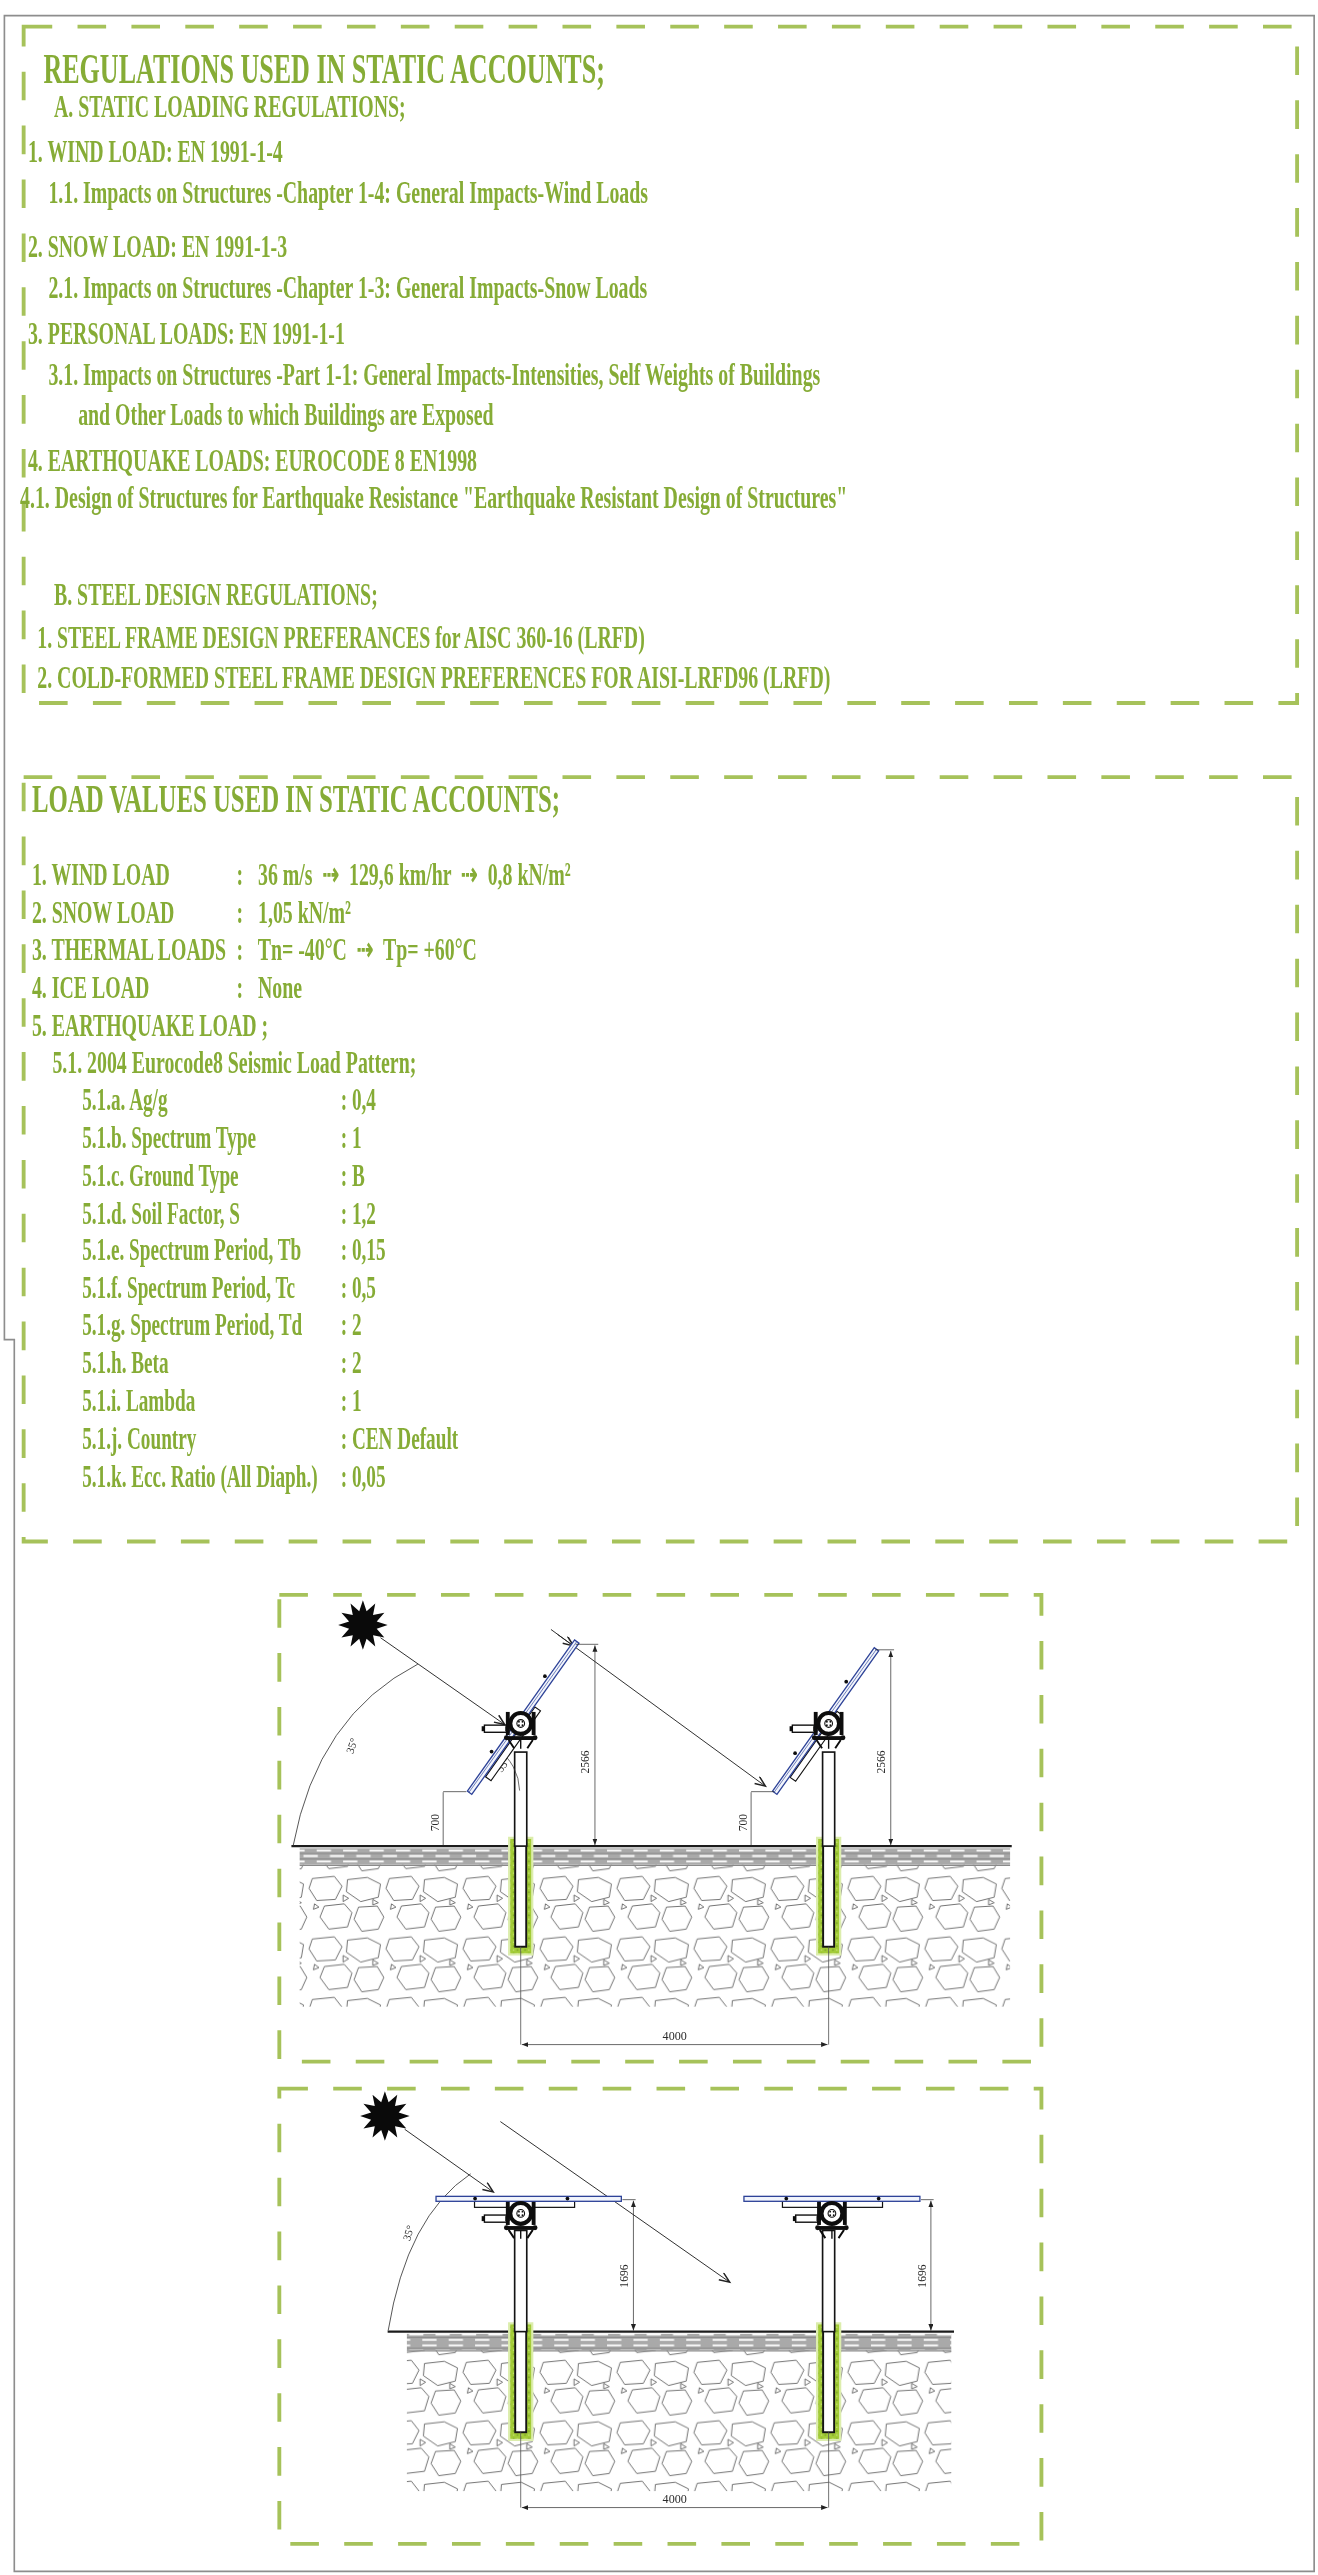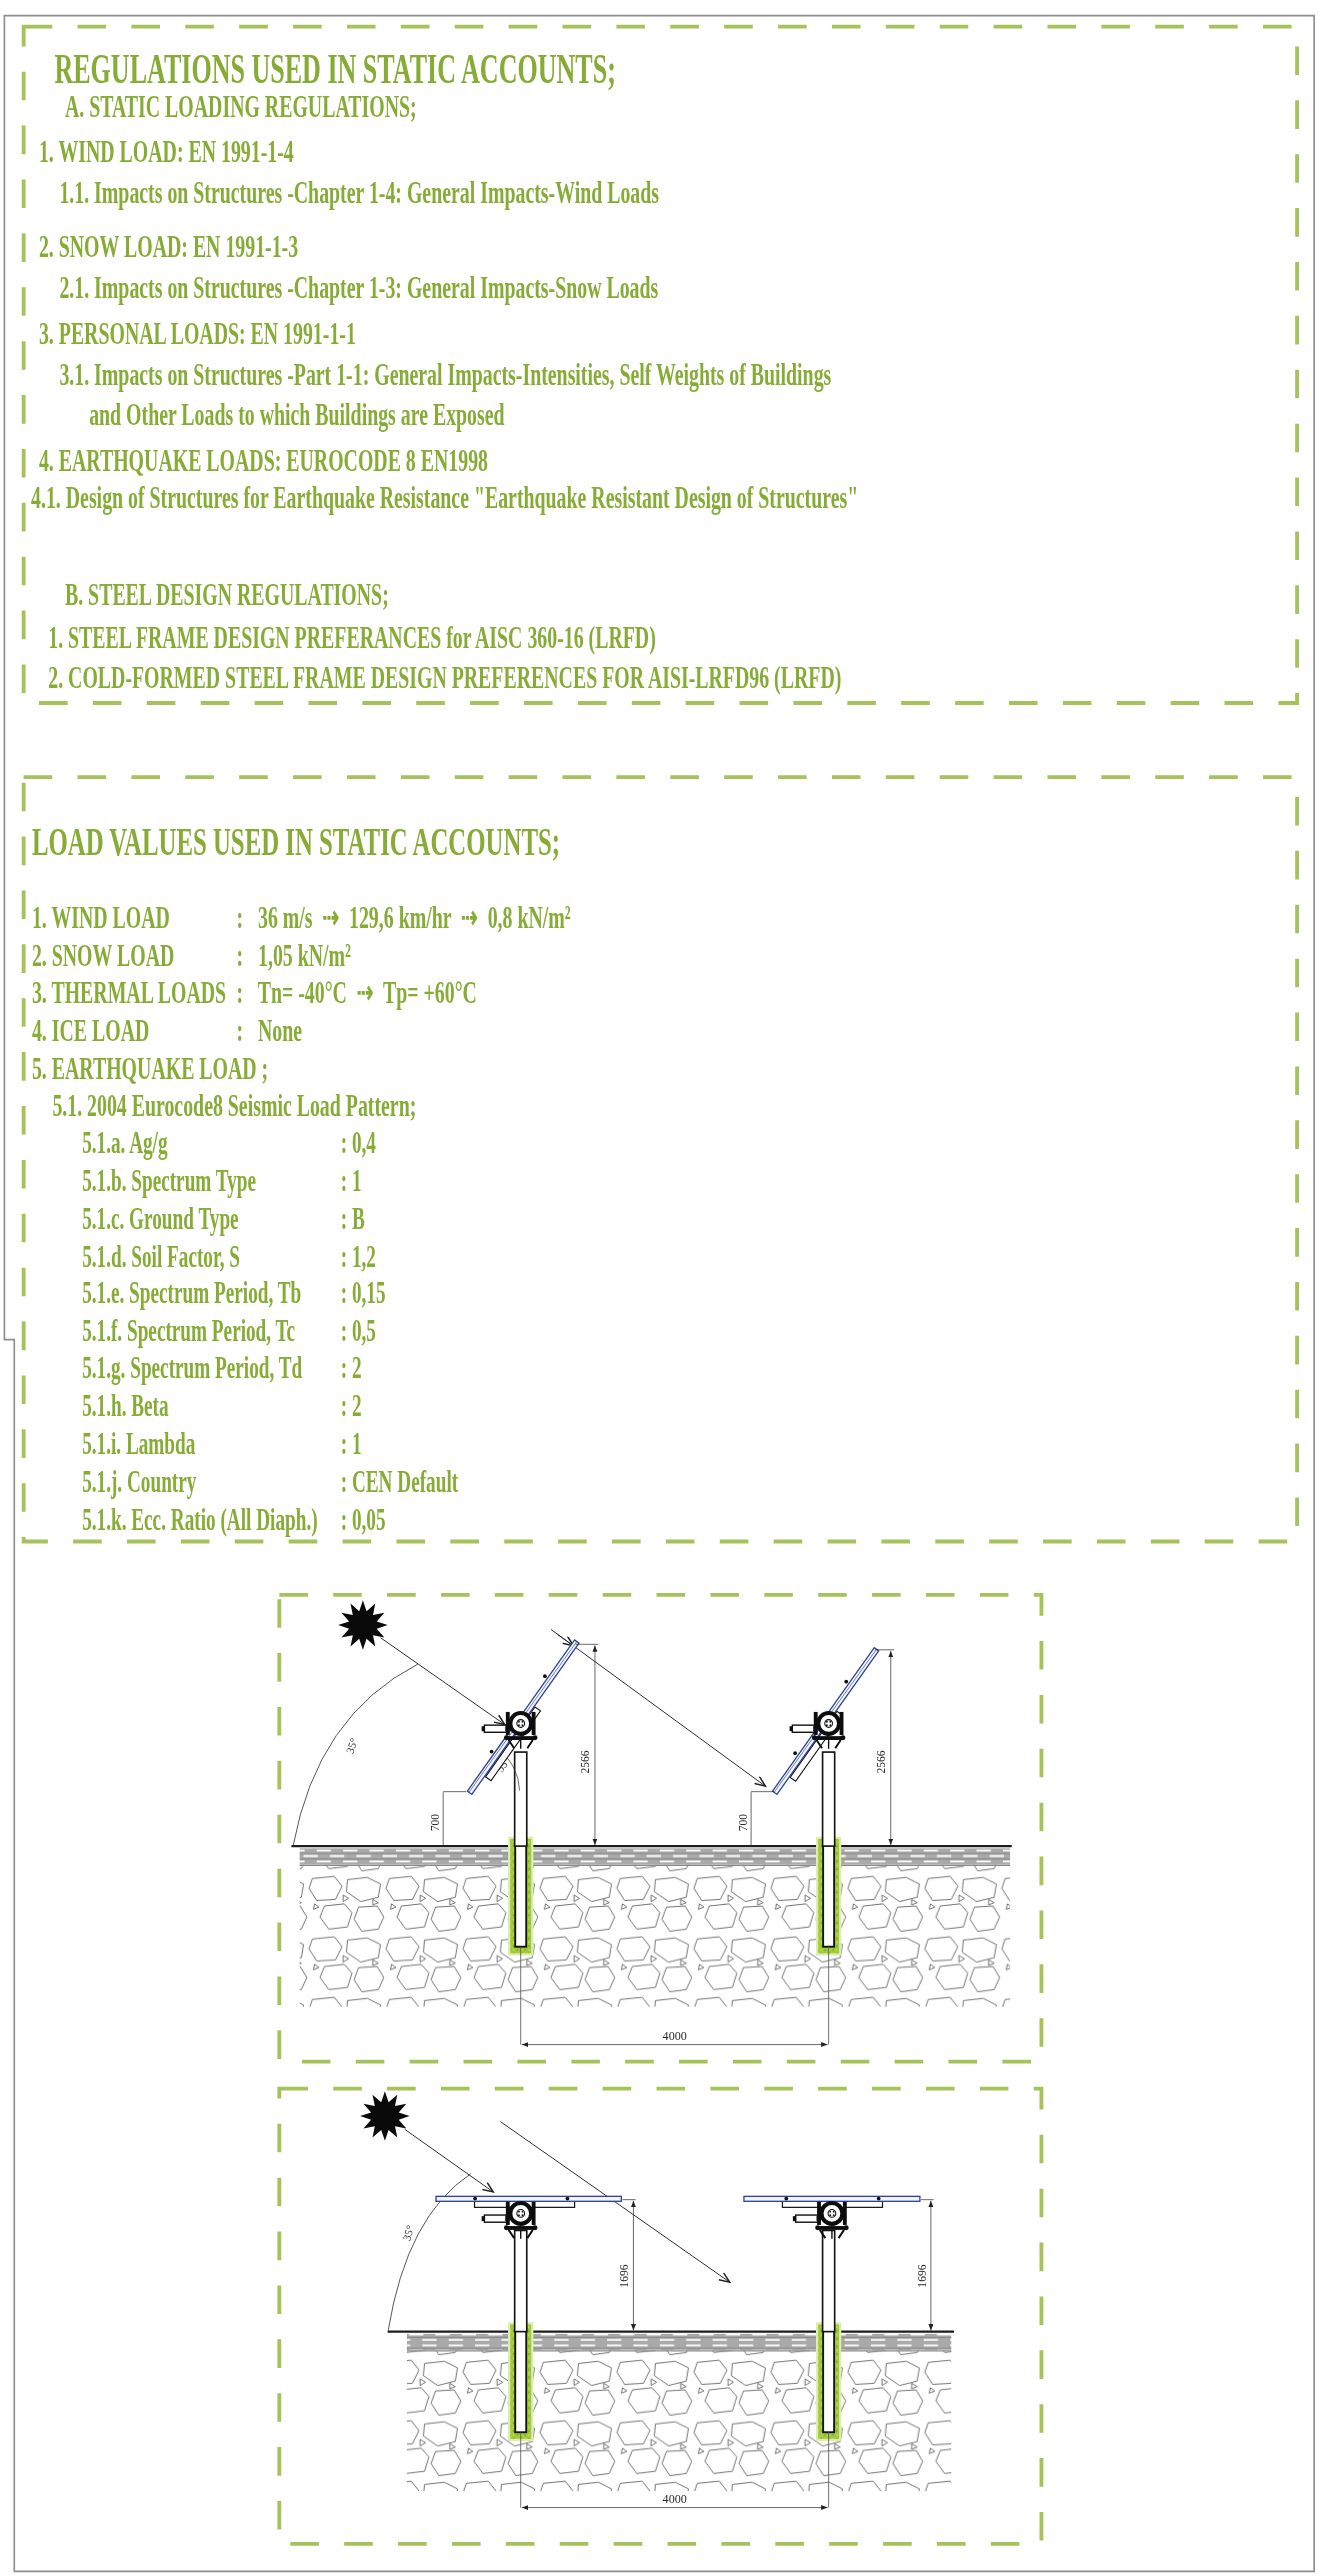--- a/index.html
+++ b/index.html
@@ -223,40 +223,40 @@
       <line x1="1675" y1="4000" x2="1698" y2="4000"></line>
       <line x1="1693" y1="4002" x2="1693" y2="4238" marker-start="url(#arrF)" marker-end="url(#arrF)"></line>
       <line x1="949" y1="4560" x2="1505" y2="4560" marker-start="url(#arrF)" marker-end="url(#arrF)"></line>
     </g>
     <text class="dimtxt" transform="translate(1143,4160) rotate(-90)">1696</text>
     <text class="dimtxt" transform="translate(1684,4160) rotate(-90)">1696</text>
     <text class="dimbig" transform="translate(1227,4552)" text-anchor="middle">4000</text>
   </g>
 </svg>
 
-<div class="tbox gtxt" style="left:29px; top:25px; width:1277px; height:679px;">
+<div class="tbox gtxt" style="left:18px; top:25px; width:1277px; height:679px;">
   <div class="cond">
     <div class="ttl" style="left:41px;  top:22px;">REGULATIONS USED IN STATIC ACCOUNTS;</div>
     <div class="ln" style="left:58px; top:65px;">A. STATIC LOADING REGULATIONS;</div>
     <div class="ln" style="left:16px;  top:110px;">1. WIND LOAD: EN 1991-1-4</div>
     <div class="ln" style="left:49px;  top:151px;">1.1. Impacts on Structures -Chapter 1-4: General Impacts-Wind Loads</div>
     <div class="ln" style="left:16px;  top:205px;">2. SNOW LOAD: EN 1991-1-3</div>
     <div class="ln" style="left:49px;  top:246px;">2.1. Impacts on Structures -Chapter 1-3: General Impacts-Snow Loads</div>
     <div class="ln" style="left:16px;  top:292px;">3. PERSONAL LOADS: EN 1991-1-1</div>
     <div class="ln" style="left:49px;  top:333px;">3.1. Impacts on Structures -Part 1-1: General Impacts-Intensities, Self Weights of Buildings</div>
     <div class="ln" style="left:97px; top:373px;">and Other Loads to which Buildings are Exposed</div>
     <div class="ln" style="left:16px;  top:419px;">4. EARTHQUAKE LOADS: EUROCODE 8 EN1998</div>
     <div class="ln" style="left:3.3px;   top:456px;">4.1. Design of Structures for Earthquake Resistance "Earthquake Resistant Design of Structures"</div>
     <div class="ln" style="left:58px; top:553px;">B. STEEL DESIGN REGULATIONS;</div>
     <div class="ln" style="left:31px;  top:596px;">1. STEEL FRAME DESIGN PREFERANCES for AISC 360-16 (LRFD)</div>
     <div class="ln" style="left:31px;  top:636px;">2. COLD-FORMED STEEL FRAME DESIGN PREFERENCES FOR AISI-LRFD96 (LRFD)</div>
   </div>
 </div>
 
-<div class="tbox gtxt" style="left:22px; top:793px; width:1277px; height:768px;">
+<div class="tbox gtxt" style="left:22px; top:750px; width:1277px; height:768px;">
   <div class="cond">
     <div class="ttl2" style="left:16px; top:27.5px;">LOAD VALUES USED IN STATIC ACCOUNTS;</div>
 
     <div class="row" style="left:16px; top:108px;"><span class="lbl1">1. WIND LOAD</span><span>:   36 m/s  ⇢  129,6 km/hr  ⇢  0,8 kN/m²</span></div>
     <div class="row" style="left:16px; top:146px;"><span class="lbl1">2. SNOW LOAD</span><span>:   1,05 kN/m²</span></div>
     <div class="row" style="left:16px; top:183px;"><span class="lbl1">3. THERMAL LOADS</span><span>:   Tn= -40°C  ⇢  Tp= +60°C</span></div>
     <div class="row" style="left:16px; top:221px;"><span class="lbl1">4. ICE LOAD</span><span>:   None</span></div>
     <div class="row" style="left:16px; top:259px;"><span>5. EARTHQUAKE LOAD ;</span></div>
     <div class="row" style="left:49px; top:296px;"><span>5.1. 2004 Eurocode8 Seismic Load Pattern;</span></div>
     <div class="row lvl3" style="left:97px; top:334px;"><span class="lbl3">5.1.a. Ag/g</span><span>: 0,4</span></div>

